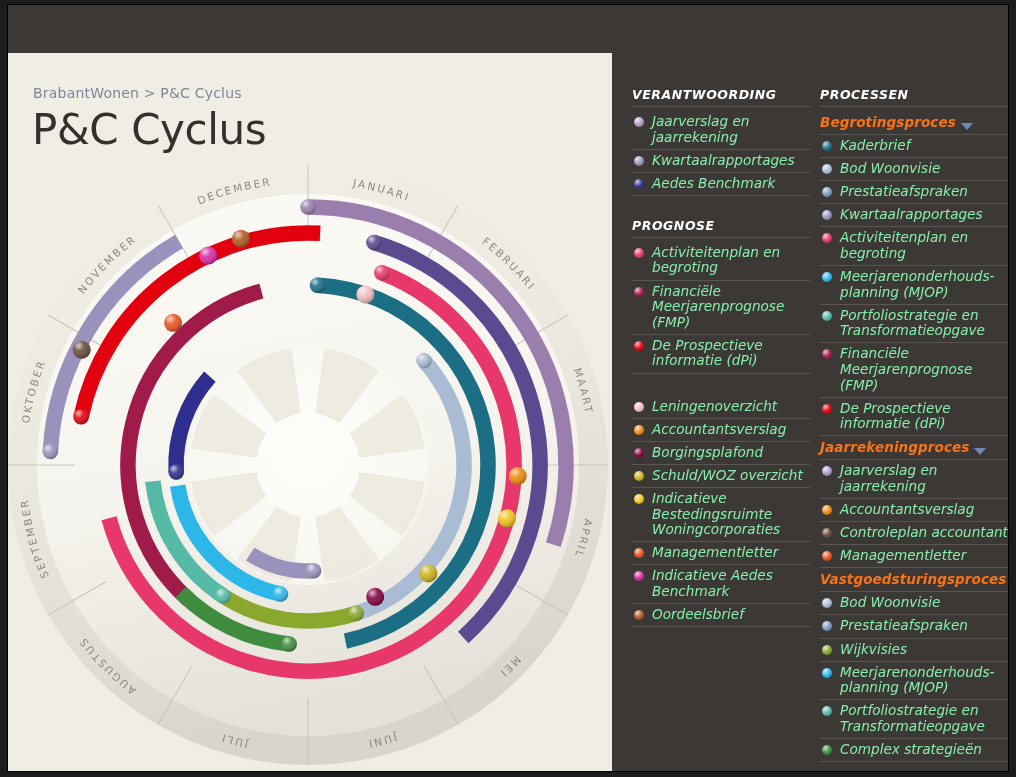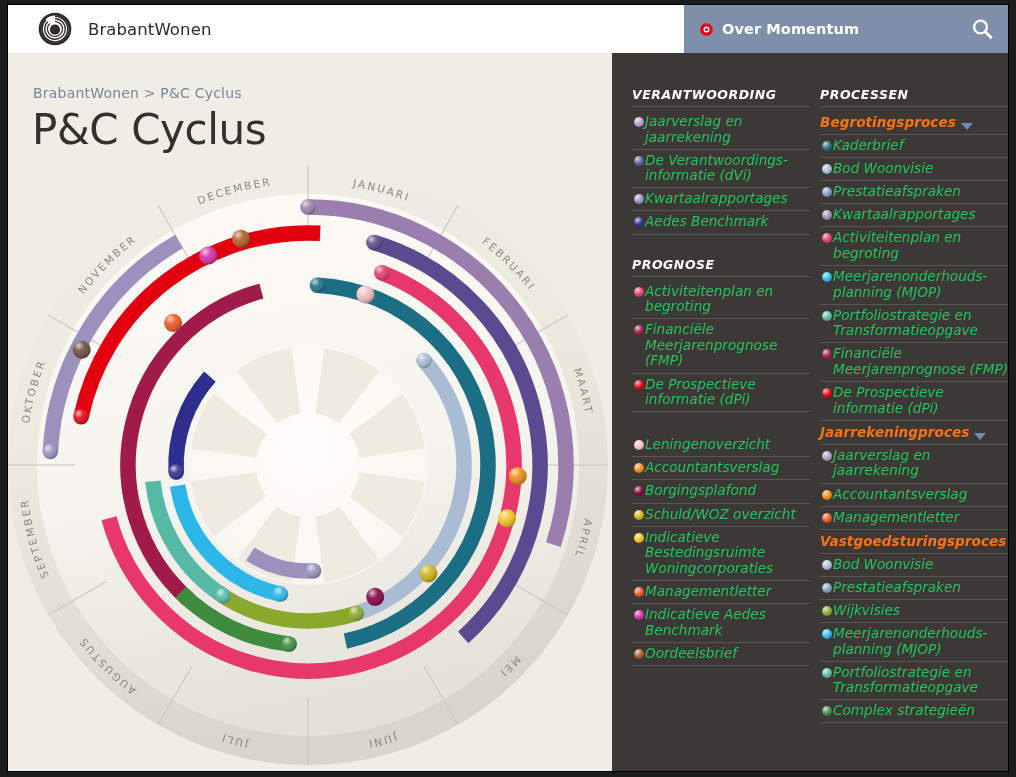--- a/index.html
+++ b/index.html
@@ -80,56 +80,35 @@
     font-size:13.5px;font-weight:bold;color:#f97316;letter-spacing:.1px;
     margin:0;padding:3px 0 4px 0;border-bottom:1px solid #5c5653;
     display:flex;align-items:flex-end;gap:5px;cursor:pointer;
   }
   .caret{
     width:0;height:0;border-left:6px solid transparent;border-right:6px solid transparent;
     border-top:7px solid #6e89b3;display:inline-block;
   }
   ul.mlist{list-style:none;margin:0;padding:0;}
   ul.mlist li{
-    display:flex;align-items:flex-start;gap:1px;
+    display:flex;align-items:flex-start;gap:8px;
     padding:3px 0 3.5px 2px;border-bottom:1px solid #5c5653;
-    font-size:13.6px;line-height:15.6px;color:#22c55e;cursor:pointer;
+    font-size:13.6px;line-height:15.6px;color:#86efac;cursor:pointer;
   }
   ul.mlist li .bullet{
     flex:0 0 10px;width:10px;height:10px;border-radius:50%;margin-top:3px;
   }
   .gap{height:22px;}
   .lbl{flex:1 1 auto;}
 </style>
 </head>
 <body>
 
 <div id="app">
 
-  <div id="header">
-    <div id="header-left">
-      <svg id="logo-mark" viewBox="0 0 100 100">
-        <circle cx="50" cy="50" r="48" fill="#2f2b29"></circle>
-        <circle cx="50" cy="50" r="40" fill="#ffffff"></circle>
-        <path d="M50 12 a38 38 0 1 1 -26.9 11.1" fill="none" stroke="#2f2b29" stroke-width="5"></path>
-        <path d="M50 20 a30 30 0 1 1 -21.2 8.8" fill="none" stroke="#2f2b29" stroke-width="4"></path>
-        <path d="M50 28 a22 22 0 1 1 -15.6 6.4" fill="none" stroke="#2f2b29" stroke-width="3.5"></path>
-        <circle cx="50" cy="52" r="15" fill="#2f2b29"></circle>
-      </svg>
-      <span id="brand-name">BrabantWonen</span>
-    </div>
-    <div id="header-right">
-      <span id="over-dot"></span>
-      <span id="over-label">Over Momentum</span>
-      <svg id="search-btn" viewBox="0 0 24 24">
-        <circle cx="10.5" cy="10" r="6.4" fill="none" stroke="#ffffff" stroke-width="2.4"></circle>
-        <line x1="15.2" y1="14.8" x2="21" y2="20.6" stroke="#ffffff" stroke-width="2.8" stroke-linecap="round"></line>
-      </svg>
-    </div>
-  </div>
 
   <div id="content-left">
     <div id="breadcrumb">BrabantWonen &gt; P&amp;C Cyclus</div>
     <h1 id="page-title">P&amp;C Cyclus</h1>
 
     <div id="wheel-wrap">
       <svg id="wheel" width="604" height="612" viewBox="0 0 604 612">
         <defs>
           <radialGradient id="hubg" cx="50%" cy="42%" r="62%">
             <stop offset="0%" stop-color="#fffefb"></stop>
@@ -325,24 +304,20 @@
 
   <div id="content-right">
     <div class="menu-col" id="col-a">
         <div class="sec-title">VERANTWOORDING</div>
         <ul class="mlist">
           <li>
             <span class="bullet" style="background: radial-gradient(circle at 34% 28%, rgba(255, 255, 255, 0.75), rgba(255, 255, 255, 0.05) 48%, rgba(0, 0, 0, 0.32)) rgb(179, 155, 200);"></span>
             <span class="lbl">Jaarverslag en jaarrekening</span>
           </li>
           <li>
-            <span class="bullet" style="background: radial-gradient(circle at 34% 28%, rgba(255, 255, 255, 0.75), rgba(255, 255, 255, 0.05) 48%, rgba(0, 0, 0, 0.32)) rgb(91, 91, 160);"></span>
-            <span class="lbl">De Verantwoordings-informatie (dVi)</span>
-          </li>
-          <li>
             <span class="bullet" style="background: radial-gradient(circle at 34% 28%, rgba(255, 255, 255, 0.75), rgba(255, 255, 255, 0.05) 48%, rgba(0, 0, 0, 0.32)) rgb(154, 146, 189);"></span>
             <span class="lbl">Kwartaalrapportages</span>
           </li>
           <li>
             <span class="bullet" style="background: radial-gradient(circle at 34% 28%, rgba(255, 255, 255, 0.75), rgba(255, 255, 255, 0.05) 48%, rgba(0, 0, 0, 0.32)) rgb(46, 46, 143);"></span>
             <span class="lbl">Aedes Benchmark</span>
           </li>
         </ul>
         <div class="gap"></div>
         <div class="sec-title">PROGNOSE</div>
@@ -447,20 +422,24 @@
         <ul class="mlist">
           <li>
             <span class="bullet" style="background: radial-gradient(circle at 34% 28%, rgba(255, 255, 255, 0.75), rgba(255, 255, 255, 0.05) 48%, rgba(0, 0, 0, 0.32)) rgb(179, 155, 200);"></span>
             <span class="lbl">Jaarverslag en jaarrekening</span>
           </li>
           <li>
             <span class="bullet" style="background: radial-gradient(circle at 34% 28%, rgba(255, 255, 255, 0.75), rgba(255, 255, 255, 0.05) 48%, rgba(0, 0, 0, 0.32)) rgb(239, 138, 19);"></span>
             <span class="lbl">Accountantsverslag</span>
           </li>
           <li>
+            <span class="bullet" style="background: radial-gradient(circle at 34% 28%, rgba(255, 255, 255, 0.75), rgba(255, 255, 255, 0.05) 48%, rgba(0, 0, 0, 0.32)) rgb(106, 74, 60);"></span>
+            <span class="lbl">Controleplan accountant</span>
+          </li>
+          <li>
             <span class="bullet" style="background: radial-gradient(circle at 34% 28%, rgba(255, 255, 255, 0.75), rgba(255, 255, 255, 0.05) 48%, rgba(0, 0, 0, 0.32)) rgb(232, 84, 30);"></span>
             <span class="lbl">Managementletter</span>
           </li>
         </ul>
         <div class="grp-title">
           <span>Vastgoedsturingsproces</span>
         </div>
         <ul class="mlist">
           <li>
             <span class="bullet" style="background: radial-gradient(circle at 34% 28%, rgba(255, 255, 255, 0.75), rgba(255, 255, 255, 0.05) 48%, rgba(0, 0, 0, 0.32)) rgb(169, 188, 211);"></span>

